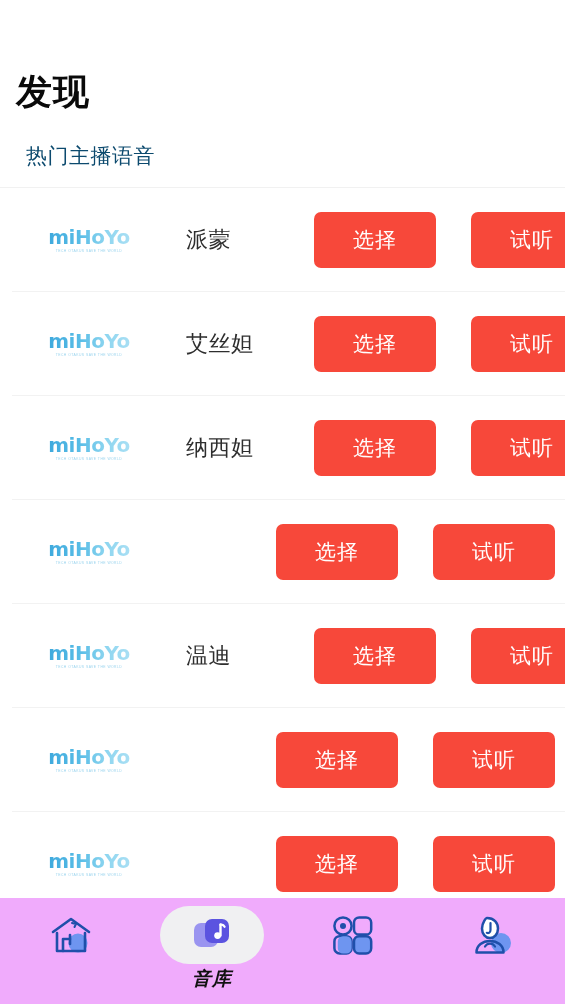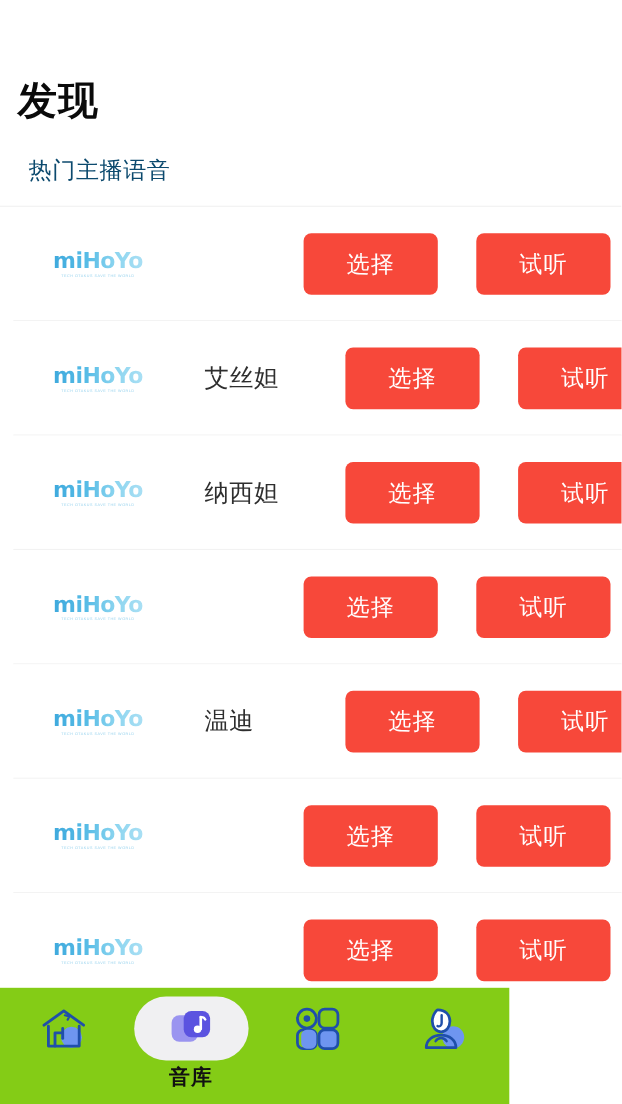--- a/index.html
+++ b/index.html
@@ -138,25 +138,26 @@
     cursor:pointer;
     display:flex;
     align-items:center;
     justify-content:center;
   }
 
   
   .bottomnav{
     position:absolute;
     left:0; bottom:0;
-    width:463px; height:106px;
-    background:#84cc16;
+    width:565px; height:106px;
+    background:#f0abfc;
     display:flex;
     align-items:flex-start;
     padding-top:8px;
+    font-style:italic;
   }
   .navitem{
     flex:1 1 0;
     display:flex;
     flex-direction:column;
     align-items:center;
     justify-content:flex-start;
     cursor:pointer;
   }
   .navicon{
@@ -189,20 +190,21 @@
   <div class="tab">热门主播语音</div>
 </div>
 
 <div class="list">
 
   <div class="row">
     <div class="logo">
       <div class="logo-word"><span class="lc">mi</span><span>HoYo</span></div>
       <div class="logo-tag">TECH OTAKUS SAVE THE WORLD</div>
     </div>
+    <div class="row-name">派蒙</div>
     <div class="row-actions">
       <button class="btn">选择</button>
       <button class="btn">试听</button>
     </div>
   </div>
 
   <div class="row">
     <div class="logo">
       <div class="logo-word"><span class="lc">mi</span><span>HoYo</span></div>
       <div class="logo-tag">TECH OTAKUS SAVE THE WORLD</div>

